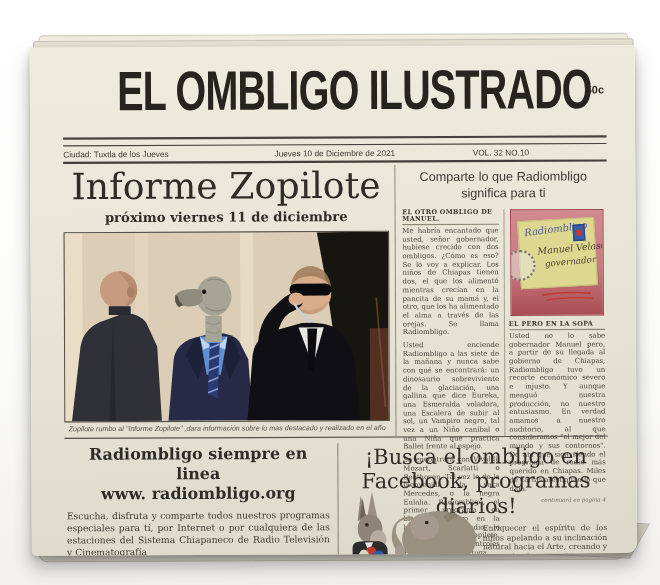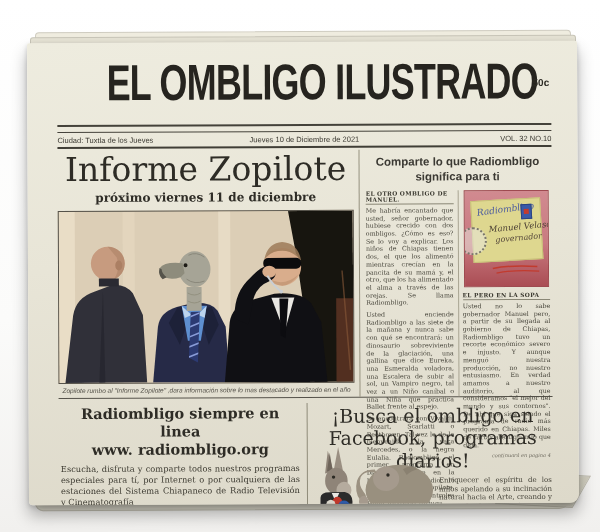--- a/index.html
+++ b/index.html
@@ -9,35 +9,35 @@
   .strip2{position:absolute;top:5px;left:3px;right:1px;height:11px;background:#e5e2d4;border:1px solid #c8c5b8;border-radius:3px 3px 0 0;}
   .under-bottom{position:absolute;left:6px;right:8px;bottom:1px;height:14px;background:#dedbcd;border:1px solid #c2bfb1;border-radius:0 0 12px 8px;}
   .fold-corner{position:absolute;right:-4px;bottom:4px;width:78px;height:30px;background:linear-gradient(100deg,#e8e5d8,#cfccbd);border:1px solid #bdbaac;transform:skewX(-28deg) rotate(3deg);}
   .paper{position:absolute;top:11px;left:0;right:0;bottom:7px;background:linear-gradient(175deg,#eeecdf 0%,#e8e5d7 45%,#ddd9ca 100%);box-shadow:0 10px 16px rgba(0,0,0,.30),0 2px 5px rgba(0,0,0,.18);border-radius:2px 2px 9px 4px;padding:0 26px 0 30px;overflow:hidden;box-sizing:border-box;color:#34322c;}
   
   .masthead{position:relative;height:82px;}
   .masthead h1{margin:0;text-align:center;font-family:"Liberation Sans",sans-serif;font-weight:bold;font-size:45px;line-height:82px;letter-spacing:-1px;color:#26241f;transform:scale(0.80,1.12);transform-origin:50% 55%;white-space:nowrap;}
   .price{position:absolute;right:2px;top:36px;font-family:"Liberation Sans",sans-serif;font-weight:bold;font-size:10px;color:#2c2a24;text-align:center;}
   .rule-double{height:5px;border-top:2px solid #44423a;border-bottom:1px solid #44423a;}
   .dateline{display:grid;grid-template-columns:1fr auto 1fr;align-items:center;height:14px;font-family:"Liberation Sans",sans-serif;font-size:7.5px;color:#3a3831;}
-  .dateline .dl-r{text-align:right;}
+  .dateline .dl-r{text-align:center;}
   .rule{border-top:2px solid #403e36;height:0;}
   .thin-rule{border-top:1.5px solid #55524a;height:0;}
   
   .main-grid{display:flex;margin-top:2px;height:247px;}
   .lead-col{width:296px;display:flex;flex-direction:column;}
   .headline{margin:0;text-align:center;font-size:33px;line-height:38px;font-weight:normal;color:#2e2c26;}
   .subhead{text-align:center;font-size:12px;font-weight:bold;color:#2e2c26;margin:2px 0 6px;}
   .photo{margin:0;border:1px solid #55524a;height:171px;overflow:hidden;background:#dcceb6;}
   .photo svg{display:block;width:100%;height:100%;}
   .caption{text-align:center;font-family:"Liberation Sans",sans-serif;font-style:italic;font-size:6.5px;color:#55524a;margin-top:3px;}
   .vdiv{width:1px;background:#95917f;}
   .main-vdiv{margin:0 4px 0 5px;}
   .share-col{flex:1;display:flex;flex-direction:column;min-width:0;}
-  .share-title{margin:5px 2px 6px;font-family:"Liberation Sans",sans-serif;font-weight:bold;font-size:11.5px;line-height:1.3;text-align:center;color:#3b3933;}
+  .share-title{margin:5px 2px 6px;font-family:"Liberation Sans",sans-serif;font-weight:normal;font-size:11.5px;line-height:1.3;text-align:center;color:#3b3933;}
   .share-grid{display:flex;flex:1;min-height:0;}
   .subcol{flex:1;min-width:0;padding:0 2px;}
   .sub-vdiv{background:#a8a492;margin:0 2px;}
   .tiny-head{margin:0 0 2px;font-size:5.8px;font-weight:bold;letter-spacing:.3px;color:#3a382f;border-bottom:1px solid #8a8776;padding-bottom:1px;}
   .tiny{margin:0 0 4px;font-size:6.3px;line-height:7.7px;text-align:justify;color:#46443a;}
   .continuation{text-align:right;font-style:italic;font-size:5px;color:#6b675c;margin-top:2px;}
   
   .illustration{position:relative;height:95px;margin:0 1px 5px;background:linear-gradient(180deg,#d18a90 0%,#c97a80 55%,#aa4d54 100%);border:1px solid #9e4a50;overflow:hidden;}
   .note{position:absolute;left:7px;top:8px;right:7px;height:60px;background:#ded78f;border:1px solid #c6bf78;transform:rotate(-3deg);}
   .hand{font-style:italic;white-space:nowrap;}

